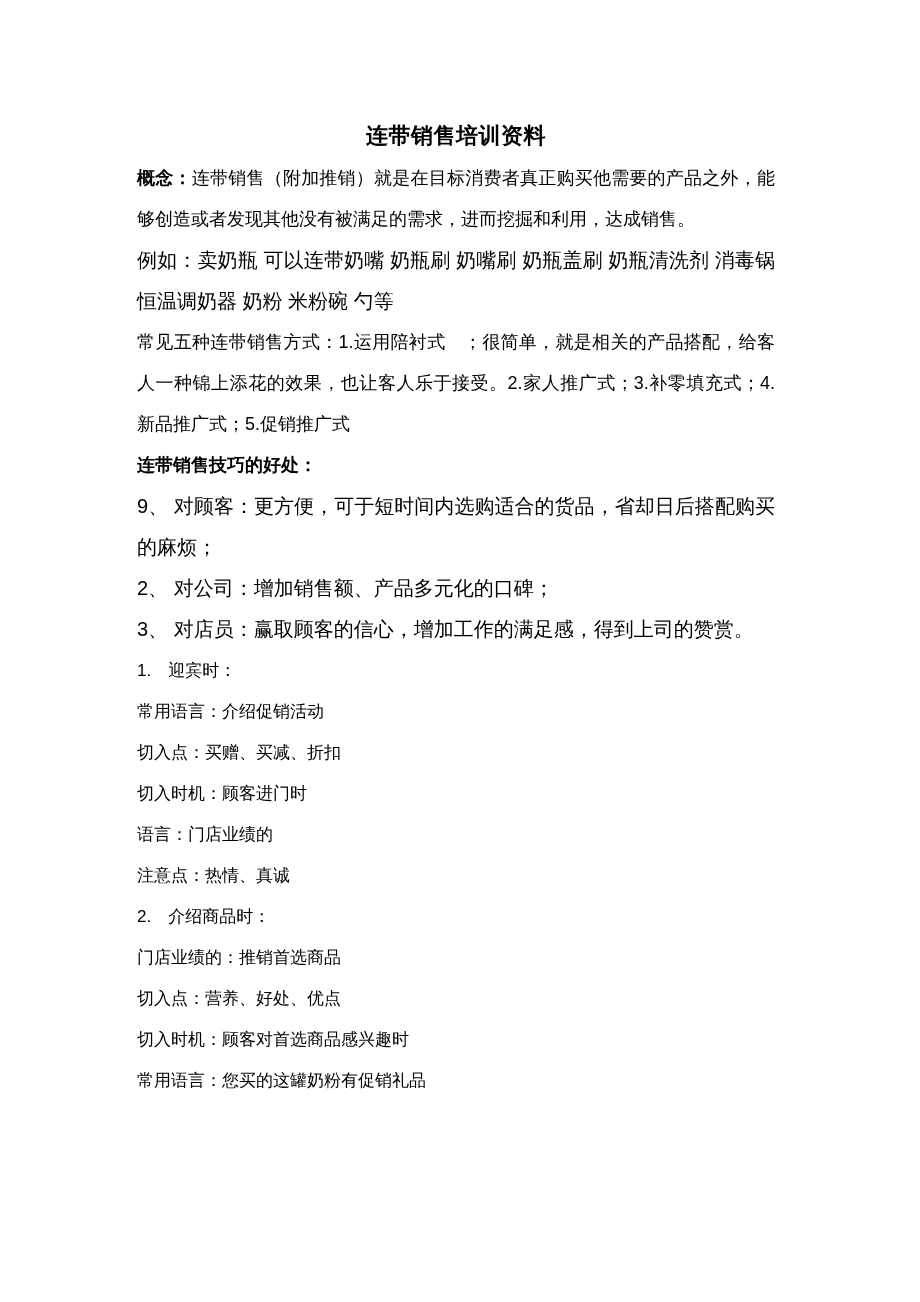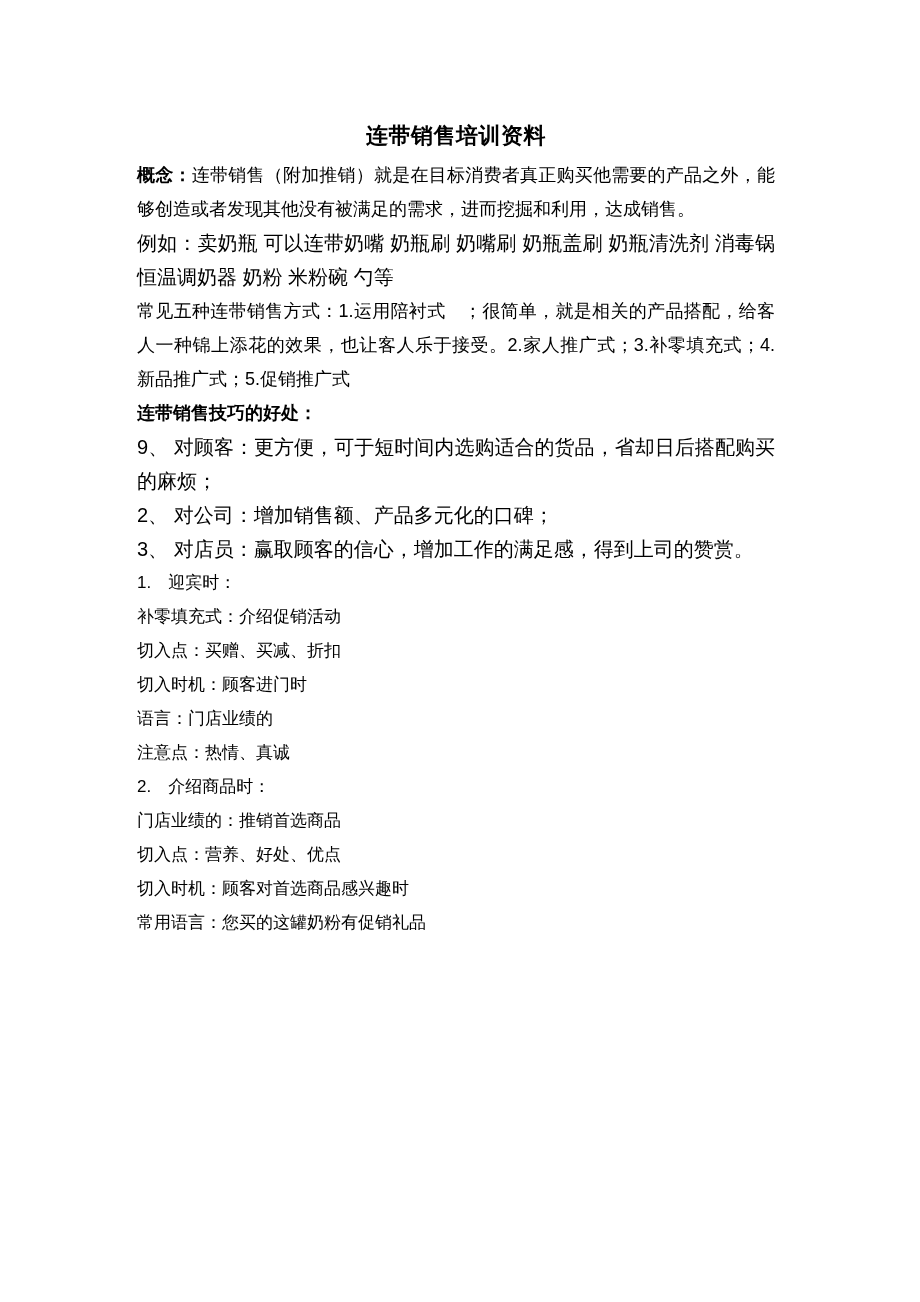--- a/index.html
+++ b/index.html
@@ -24,21 +24,21 @@
     font-weight: bold;
     line-height: 44px;
     text-align: center;
     letter-spacing: 0.5px;
   }
   .doc-body {
     margin: 0;
   }
   .line {
     margin: 0;
-    line-height: 34px;
+    line-height: 41px;
     text-align: justify;
   }
   .line.body  { font-size: 18px; }
   .line.small { font-size: 20px; }
   .line.sub   { font-size: 17px; }
   .run-bold   { font-weight: bold; }
 </style>
 </head>
 <body style="background: rgb(255, 255, 255);">
 
@@ -46,21 +46,21 @@
   <h1 class="doc-title">连带销售培训资料</h1>
   <div class="doc-body">
       <p class="line body"><span class="run-bold">概念：</span><span>连带销售（附加推销）就是在目标消费者真正购买他需要的产品之外，能够创造或者发现其他没有被满足的需求，进而挖掘和利用，达成销售。</span></p>
       <p class="line small"><span>例如：卖奶瓶 可以连带奶嘴 奶瓶刷 奶嘴刷 奶瓶盖刷 奶瓶清洗剂 消毒锅恒温调奶器 奶粉 米粉碗 勺等</span></p>
       <p class="line body"><span>常见五种连带销售方式：1.运用陪衬式　；很简单，就是相关的产品搭配，给客人一种锦上添花的效果，也让客人乐于接受。2.家人推广式；3.补零填充式；4.新品推广式；5.促销推广式</span></p>
       <p class="line body"><span class="run-bold">连带销售技巧的好处：</span></p>
       <p class="line small"><span>9、 对顾客：更方便，可于短时间内选购适合的货品，省却日后搭配购买的麻烦；</span></p>
       <p class="line small"><span>2、 对公司：增加销售额、产品多元化的口碑；</span></p>
       <p class="line small"><span>3、 对店员：赢取顾客的信心，增加工作的满足感，得到上司的赞赏。</span></p>
       <p class="line sub"><span>1.　迎宾时：</span></p>
-      <p class="line sub"><span>补零填充式：介绍促销活动</span></p>
+      <p class="line sub"><span>常用语言：介绍促销活动</span></p>
       <p class="line sub"><span>切入点：买赠、买减、折扣</span></p>
       <p class="line sub"><span>切入时机：顾客进门时</span></p>
       <p class="line sub"><span>语言：门店业绩的</span></p>
       <p class="line sub"><span>注意点：热情、真诚</span></p>
       <p class="line sub"><span>2.　介绍商品时：</span></p>
       <p class="line sub"><span>门店业绩的：推销首选商品</span></p>
       <p class="line sub"><span>切入点：营养、好处、优点</span></p>
       <p class="line sub"><span>切入时机：顾客对首选商品感兴趣时</span></p>
       <p class="line sub"><span>常用语言：您买的这罐奶粉有促销礼品</span></p>
     </div>

